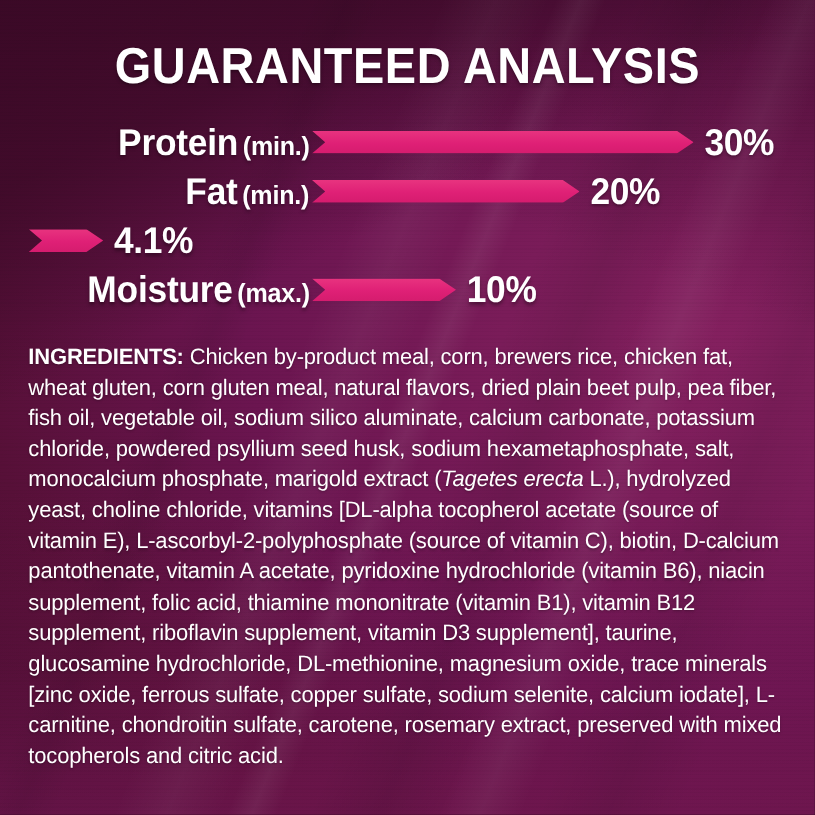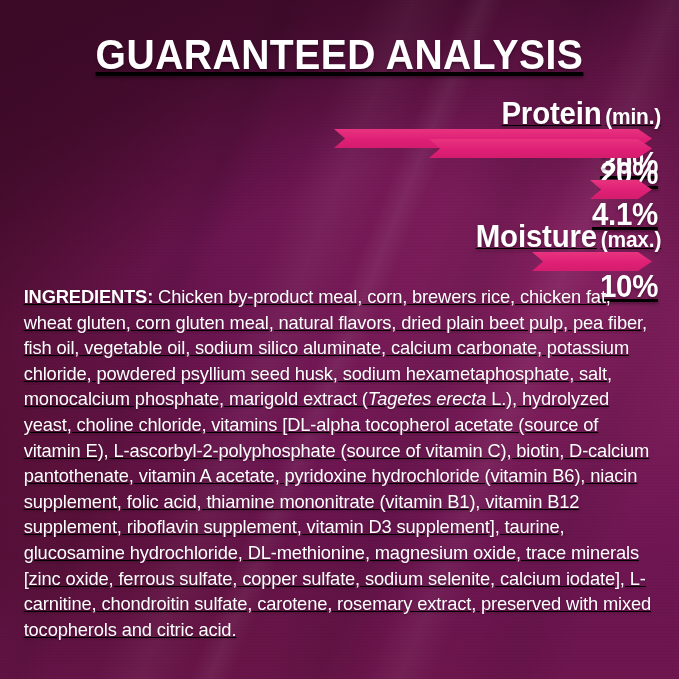--- a/index.html
+++ b/index.html
@@ -54,21 +54,20 @@
     background: repeating-linear-gradient(0deg, rgba(0,0,0,0.05) 0px, rgba(0,0,0,0.05) 1px, rgba(0,0,0,0) 1px, rgba(0,0,0,0) 3px);
     opacity: .55;
   }
 
   
   .content {
     position: relative;
     z-index: 5;
     width: 679px;
     height: 679px;
-    text-decoration: underline;
   }
 
   .title {
     text-align: center;
     color: #ffffff;
     font-weight: bold;
     font-size: 42px;
     letter-spacing: 0.5px;
     line-height: 1;
     padding-top: 34px;
@@ -77,24 +76,23 @@
     white-space: nowrap;
   }
 
   
   .rows {
     margin-top: 22px;
     padding: 0 18px 0 22px;
   }
   .row {
     display: flex;
-    align-items: flex-end;
+    align-items: center;
     height: 41px;
     white-space: nowrap;
-    flex-direction: column;
   }
   .row-label {
     color: #ffffff;
     font-weight: bold;
     text-align: right;
     flex: 0 0 auto;
     text-shadow: 0 2px 3px rgba(0,0,0,0.35);
     line-height: 1;
     transform: scaleX(0.95);
     transform-origin: right center;
@@ -182,20 +180,25 @@
             <span class="nutrient">Protein</span><span class="qual">(min.)</span>
           </span>
         </div>
         <div class="bar-wrap">
           <div class="bar" style="width: 318px;"></div>
         </div>
         <div class="row-value">30%</div>
       </div>
 
       <div class="row">
+        <div class="lab-col">
+          <span class="row-label">
+            <span class="nutrient">Fat</span><span class="qual">(min.)</span>
+          </span>
+        </div>
         <div class="bar-wrap">
           <div class="bar" style="width: 223px;"></div>
         </div>
         <div class="row-value">20%</div>
       </div>
 
       <div class="row">
         <div class="bar-wrap">
           <div class="bar" style="width: 62px;"></div>
         </div>

